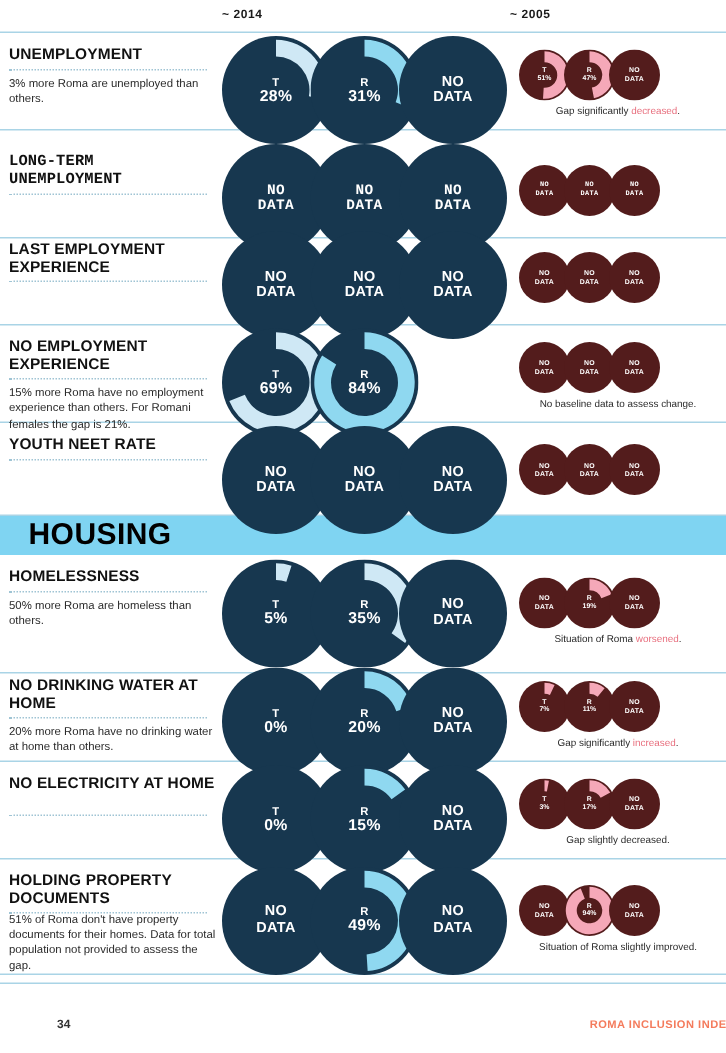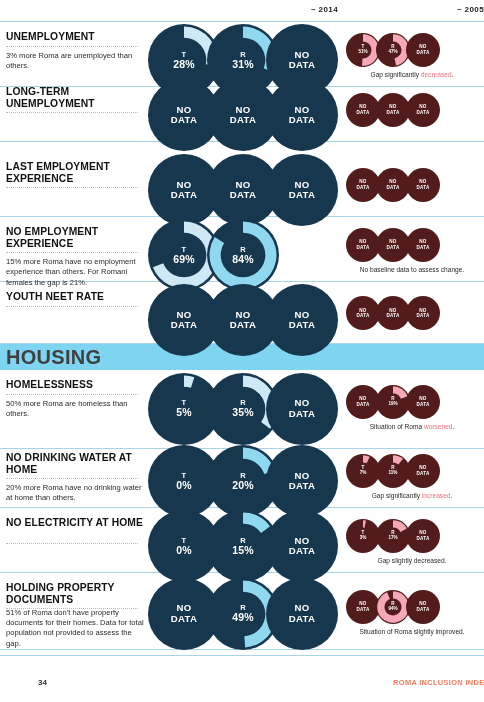--- a/index.html
+++ b/index.html
@@ -13,21 +13,21 @@
   .page { position: relative; width: 484px; height: 702px; }
 
   
   .col-header {
     position: absolute; top: 0; left: 0; width: 484px; height: 22px;
     border-bottom: 1px solid #a9d4e6;
   }
   .col-header .hdr {
     position: absolute; top: 5px;
     font-size: 8px; font-weight: bold; letter-spacing: .4px; color: #1a1a1a;
-    text-align: right;
+    text-align: left;
   }
   .hdr-2014 { left: 148px; width: 190px; }
   .hdr-2005 { left: 340px; width: 144px; }
 
   
   .row {
     position: absolute; left: 0; width: 484px;
     border-bottom: 1px solid #a9d4e6;
   }
   .row-inner { position: relative; width: 100%; height: 100%; }
@@ -83,22 +83,22 @@
     position: absolute; left: 0; width: 132px;
     font-size: 6.6px; line-height: 8px; color: #2a2a2a; text-align: center;
   }
   .note .em { color: #e8707f; }
 
   
   .banner {
     position: absolute; left: 0; width: 484px; background: #7FD4F2;
   }
   .banner .btxt {
-    position: absolute; left: 6px; top: 50%; transform: translateY(-50%);
-    font-size: 20px; font-weight: bold; color: #404040; letter-spacing: .3px;
+    position: absolute; left: 19px; top: 50%; transform: translateY(-50%);
+    font-size: 20px; font-weight: bold; color: #000000; letter-spacing: .3px;
   }
 
   
   .footer { position: absolute; left: 0; top: 678px; width: 484px; height: 16px; margin-left: 32px; }
   .pageno {
     position: absolute; left: 6px; top: 0;
     font-size: 8px; font-weight: bold; color: #333333;
   }
   .brand {
     position: absolute; right: 6px; top: 0;
@@ -186,21 +186,21 @@
               </svg>
               <div class="lbl nodata">
                 <span class="k">NO</span>
                 <span class="k">DATA</span>
               </div>
             </div>
             <div class="note" style="top: 48.5px;"><span>Gap significantly </span><span class="em">decreased</span><span>.</span></div>
           </div>
         </div>
       </div>
-      <div class="row" style="top: 77px; height: 65px;">
+      <div class="row" style="top: 94px; height: 65px; font-family: Liberation Mono, monospace;">
         <div class="row-inner">
           <div class="rtitle">LONG-TERM UNEMPLOYMENT</div>
           <div class="dotted" style="top: 35.2px;"></div>
           <div class="donuts2014">
             <div class="d14 p0" style="top: 2px;">
               <svg viewBox="0 0 72 72" width="72" height="72">
                 <circle cx="36" cy="36" r="36" fill="#17374F"></circle>
               </svg>
               <div class="lbl nodata">
                 <span class="k">NO</span>

